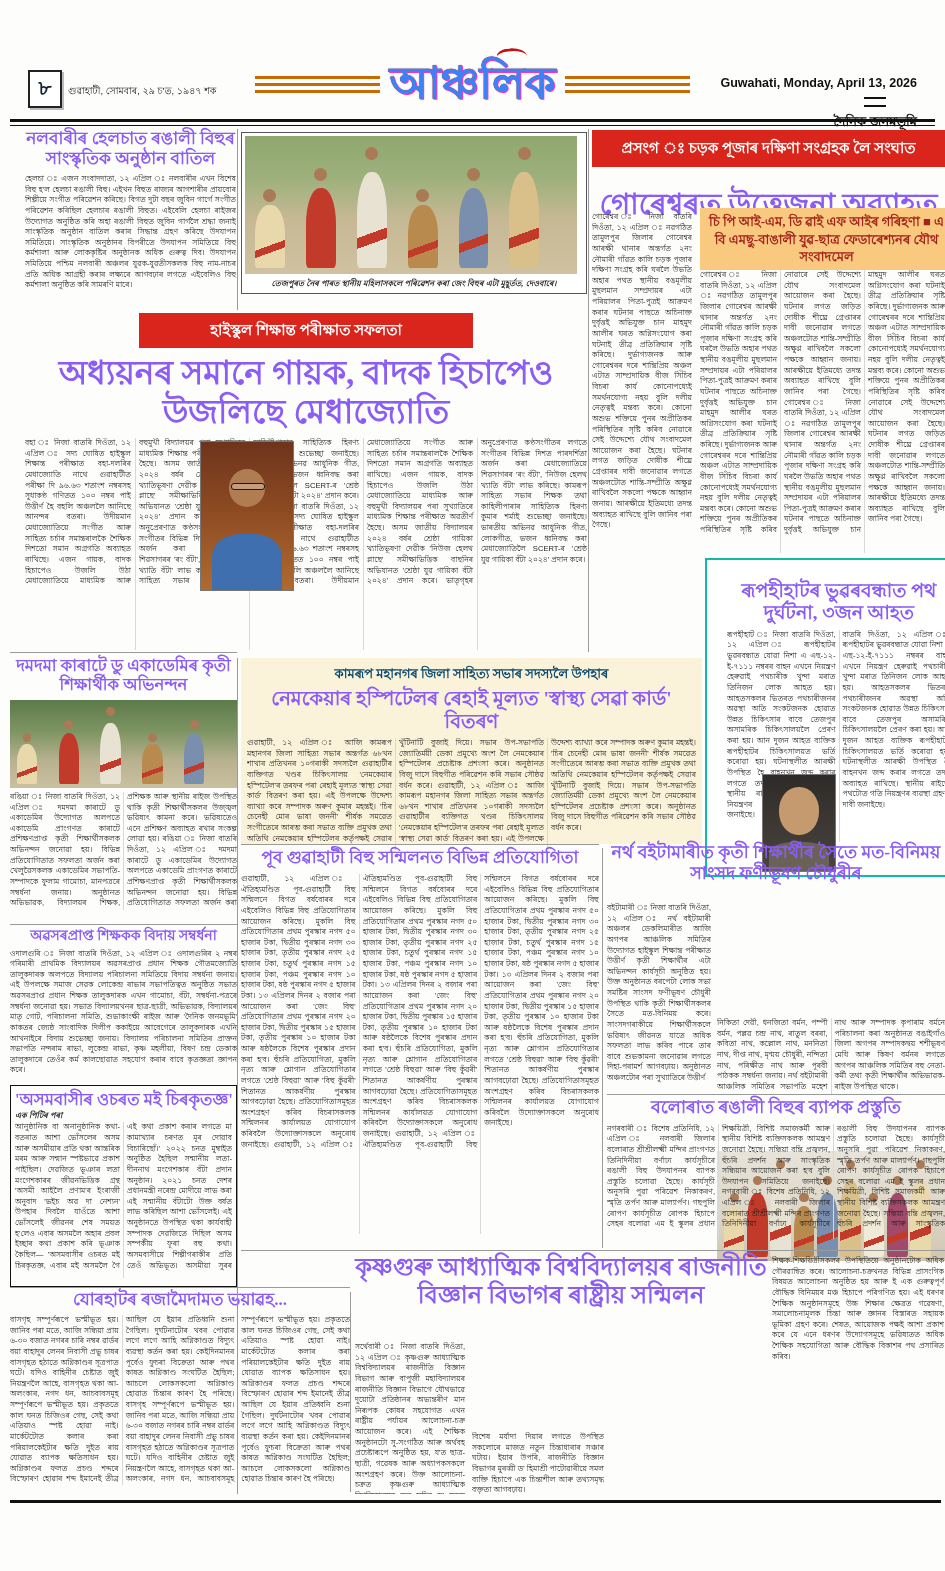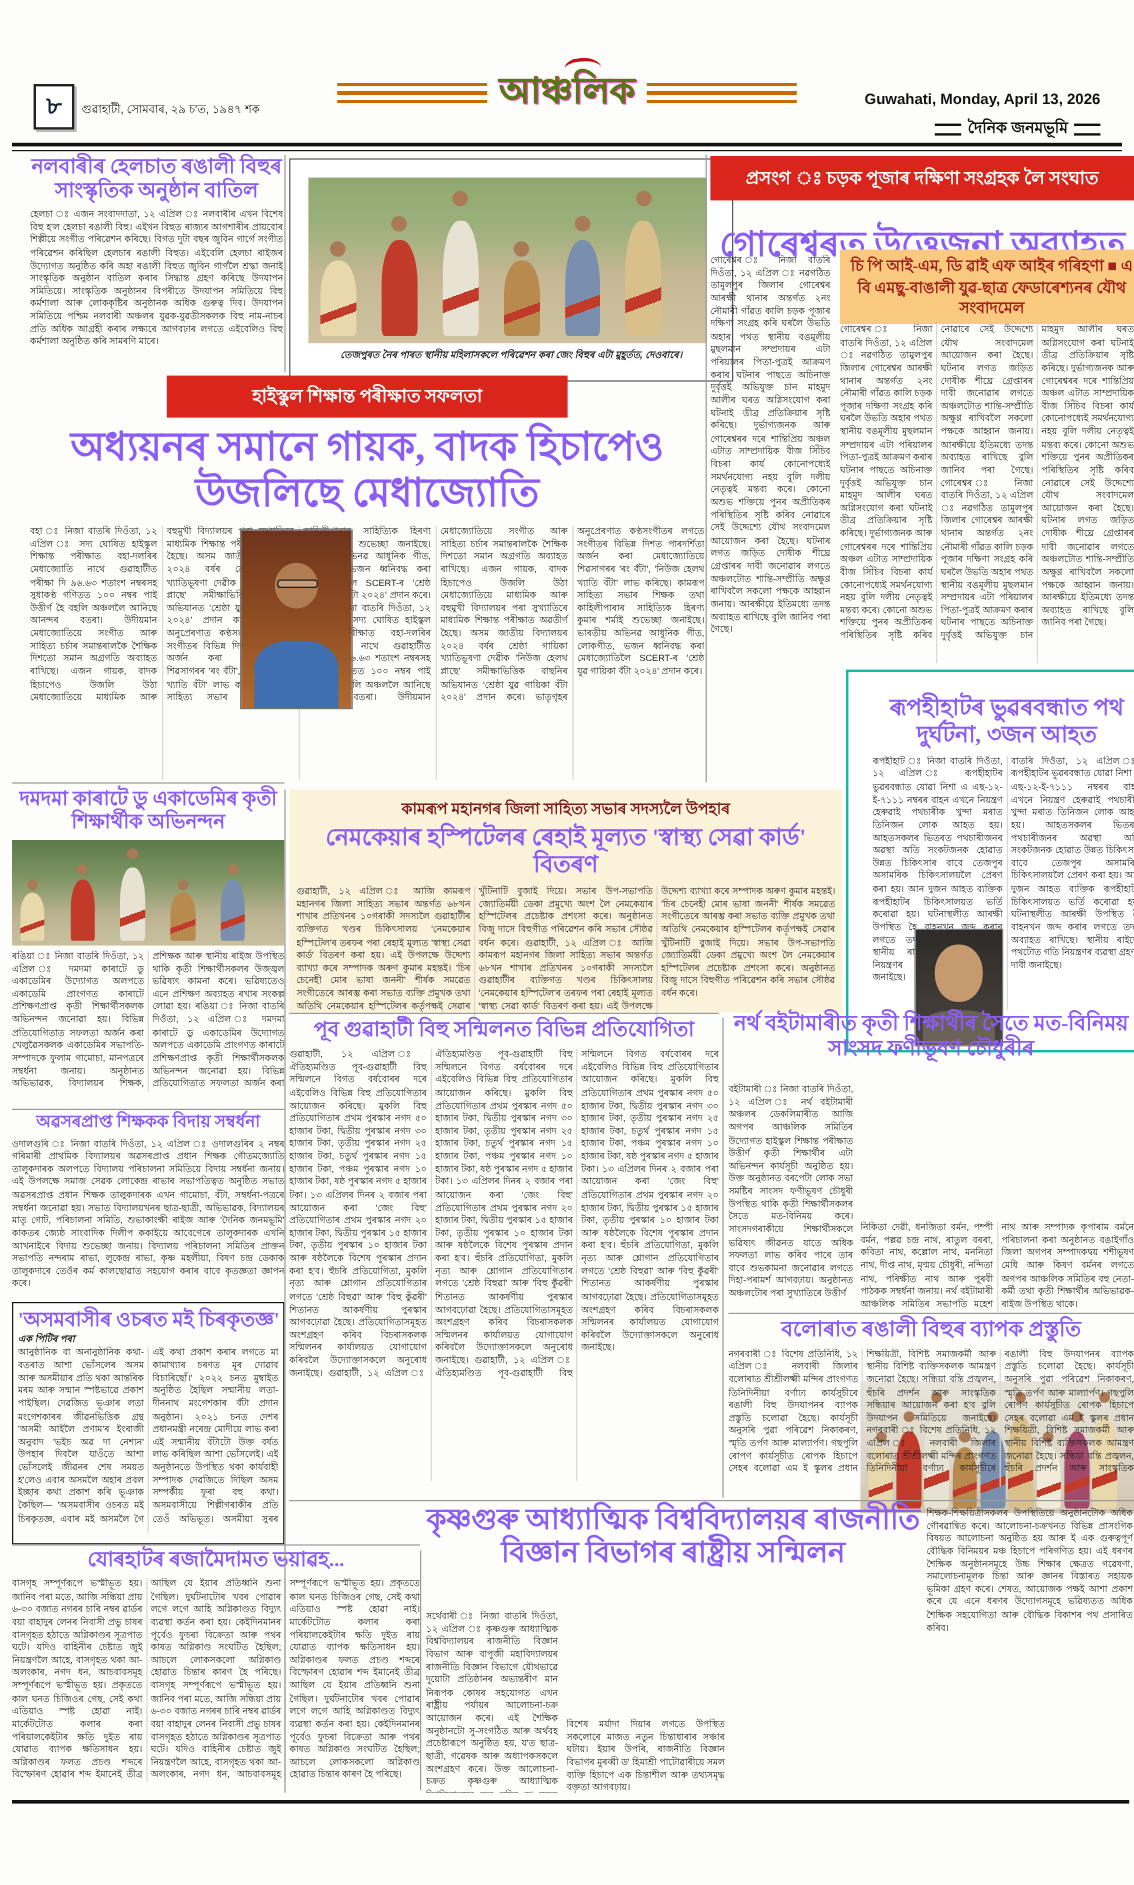--- a/index.html
+++ b/index.html
@@ -12,34 +12,34 @@
   .cols-3{column-count:3;column-gap:7px;column-rule:1px solid #d8d8d8;}
   .cols-5{column-count:5;column-gap:8px;column-rule:1px solid #d8d8d8;}
   .rule-v{width:1px;background:#9a9a9a;}
   .rule-h{height:1px;background:#9a9a9a;}
   
   .pagenum{width:30px;height:34px;border:2px solid #222;box-shadow:2px 2px 0 #bbb;
            font-size:20px;font-weight:bold;color:#123;display:flex;align-items:center;justify-content:center;background:#fff;}
   .date-local{font-size:9.5px;color:#222;}
   .masthead-wrap{left:0;right:0;top:62px;display:flex;align-items:center;justify-content:center;gap:10px;}
   .mast-line{width:125px;height:17px;background:repeating-linear-gradient(to bottom,#c96a00 0 3px,rgba(0,0,0,0) 3px 7px);}
-  .mast-title{font-family:"Liberation Serif",serif;font-size:30px;font-weight:bold;color:#4d7c0f;
+  .mast-title{font-family:"Liberation Serif",serif;font-size:44px;font-weight:bold;color:#3b82f6;
               text-shadow:1px 1px 0 #f3b, 0 0 1px #800;line-height:1;}
   .flame{position:absolute;top:-14px;right:28px;width:30px;height:14px;border-top:3px solid #c41212;border-radius:50% 80% 0 0;transform:rotate(-8deg);}
   .date-en{font-size:12.5px;font-weight:bold;color:#111;}
   .paper-name{font-size:13px;font-weight:bold;color:#111;display:flex;align-items:center;gap:5px;}
   .dbl{width:22px;height:6px;border-top:2px solid #111;border-bottom:2px solid #111;}
   .rule-double{border-top:3px solid #111;border-bottom:1px solid #111;height:3px;}
   
   .red-banner{background:#d9251c;color:#fff;font-weight:bold;text-align:center;
               font-family:"Liberation Serif",serif;}
   .orange-box{background:#f9c97f;color:#a3221b;font-weight:bold;text-align:center;
               font-family:"Liberation Serif",serif;font-size:13px;line-height:1.35;padding:5px 4px;}
   .cream-box{background:#fbf2da;}
-  .kicker-red-text{color:#7f1d1d;font-weight:bold;text-align:center;font-family:"Liberation Serif",serif;}
+  .kicker-red-text{color:#0c4a6e;font-weight:bold;text-align:center;font-family:"Liberation Serif",serif;}
   .caption{font-size:8px;font-weight:bold;font-style:italic;text-align:center;color:#222;}
   
   .photo{position:relative;overflow:hidden;}
   .ph-bihu{background:linear-gradient(180deg,#8fa86f 0%,#9db07c 28%,#c3b астро 0,#c6b894 55%,#cfc2a0 100%);
            background:linear-gradient(180deg,#8fa86f 0%,#9db07c 30%,#c6b894 60%,#cfc2a0 100%);}
   .ph-green{background:linear-gradient(180deg,#5d7a4a 0%,#7d9462 35%,#b9b290 70%,#c9c0a0 100%);}
   .ph-indoor{background:linear-gradient(180deg,#e8e4da 0%,#ded7c8 55%,#cfc5b0 100%);}
   .pp{position:absolute;bottom:4%;width:9%;border-radius:45% 45% 8% 8%;}
   .pp::before{content:"";position:absolute;top:-26%;left:28%;width:44%;padding-top:44%;border-radius:50%;background:#a97a55;}
   .portrait{position:relative;overflow:hidden;border:1px solid #777;}
@@ -64,34 +64,34 @@
   <div class="abs masthead-wrap">
     <div class="mast-line"></div>
     <div style="position:relative;">
       <span class="flame"></span>
       <span class="mast-title">আঞ্চলিক</span>
     </div>
     <div class="mast-line"></div>
   </div>
 
   <div class="abs date-en" style="right:28px;top:76px;">Guwahati, Monday, April 13, 2026</div>
-  <div class="abs paper-name" style="right:28px;top:97px;">
+  <div class="abs paper-name" style="right:28px;top:97px;flex-direction:column;">
     <span class="dbl"></span>
     <span>দৈনিক জনমভূমি</span>
     <span class="dbl"></span>
   </div>
 
   <div class="abs rule-double" style="left:10px;width:925px;top:119px;"></div>
 
   <div class="abs" style="left:25px;top:129px;width:211px;">
     <div class="hl" style="font-size:17px;">নলবাৰীৰ হেলচাত ৰঙালী বিহুৰ সাংস্কৃতিক অনুষ্ঠান বাতিল</div>
     <div class="body-text" style="margin-top:5px;height:118px;">হেলচা ঃ এজন সংবাদদাতা, ১২ এপ্ৰিল ঃ নলবাৰীৰ এখন বিশেষ বিহু হ'ল হেলচা ৰঙালী বিহু। এইখন বিহুত ৰাজ্যৰ আগশাৰীৰ প্ৰায়বোৰ শিল্পীয়ে সংগীত পৰিৱেশন কৰিছে। বিগত দুটা বছৰ জুবিন গাৰ্গে সংগীত পৰিৱেশন কৰিছিল হেলচাৰ ৰঙালী বিহুত। এইবেলি হেলচা ৰাইজৰ উদ্যোগত অনুষ্ঠিত কৰি অহা ৰঙালী বিহুত জুবিন গাৰ্গলৈ শ্ৰদ্ধা জনাই সাংস্কৃতিক অনুষ্ঠান বাতিল কৰাৰ সিদ্ধান্ত গ্ৰহণ কৰিছে উদযাপন সমিতিয়ে। সাংস্কৃতিক অনুষ্ঠানৰ বিপৰীতে উদযাপন সমিতিয়ে বিহু কৰ্মশালা আৰু লোককৃষ্টিৰ অনুষ্ঠানক অধিক গুৰুত্ব দিব। উদযাপন সমিতিয়ে পশ্চিম নলবাৰী অঞ্চলৰ যুৱক-যুৱতীসকলক বিহু নাম-নাচৰ প্ৰতি অধিক আগ্ৰহী কৰাৰ লক্ষ্যৰে আগবঢ়াৰ লগতে এইবেলিও বিহু কৰ্মশালা অনুষ্ঠিত কৰি সামৰণি মাৰে।</div>
   </div>
 
-  <div class="abs" style="left:241px;top:132px;width:338px;border:1px solid #555;background:#fff;padding:15px;">
+  <div class="abs" style="left:241px;top:132px;width:338px;border:1px solid #555;background:#fff;padding:3px;">
     <div class="photo ph-bihu" style="width:332px;height:138px;">
         <span class="pp" style="left: 3%; height: 46%; background: linear-gradient(160deg, rgb(233, 216, 171) 62%, rgb(194, 58, 42) 62%, rgb(194, 58, 42) 72%, rgb(233, 216, 171) 72%);"></span>
         <span class="pp" style="left: 18.3333%; height: 58%; background: linear-gradient(160deg, rgb(194, 58, 42) 62%, rgb(194, 58, 42) 62%, rgb(194, 58, 42) 72%, rgb(194, 58, 42) 72%);"></span>
         <span class="pp" style="left: 33.6667%; height: 70%; background: linear-gradient(160deg, rgb(232, 226, 210) 62%, rgb(194, 58, 42) 62%, rgb(194, 58, 42) 72%, rgb(232, 226, 210) 72%);"></span>
         <span class="pp" style="left: 49%; height: 46%; background: linear-gradient(160deg, rgb(185, 138, 78) 62%, rgb(194, 58, 42) 62%, rgb(194, 58, 42) 72%, rgb(185, 138, 78) 72%);"></span>
         <span class="pp" style="left: 64.3333%; height: 58%; background: linear-gradient(160deg, rgb(122, 143, 174) 62%, rgb(194, 58, 42) 62%, rgb(194, 58, 42) 72%, rgb(122, 143, 174) 72%);"></span>
         <span class="pp" style="left: 79.6667%; height: 70%; background: linear-gradient(160deg, rgb(217, 192, 138) 62%, rgb(194, 58, 42) 62%, rgb(194, 58, 42) 72%, rgb(217, 192, 138) 72%);"></span>
       </div>
     <div class="caption" style="margin-top:3px;">তেজপুৰত নৈৰ পাৰত স্থানীয় মহিলাসকলে পৰিৱেশন কৰা জেং বিহুৰ এটা মুহূৰ্তত, দেওবাৰে।</div>
   </div>

